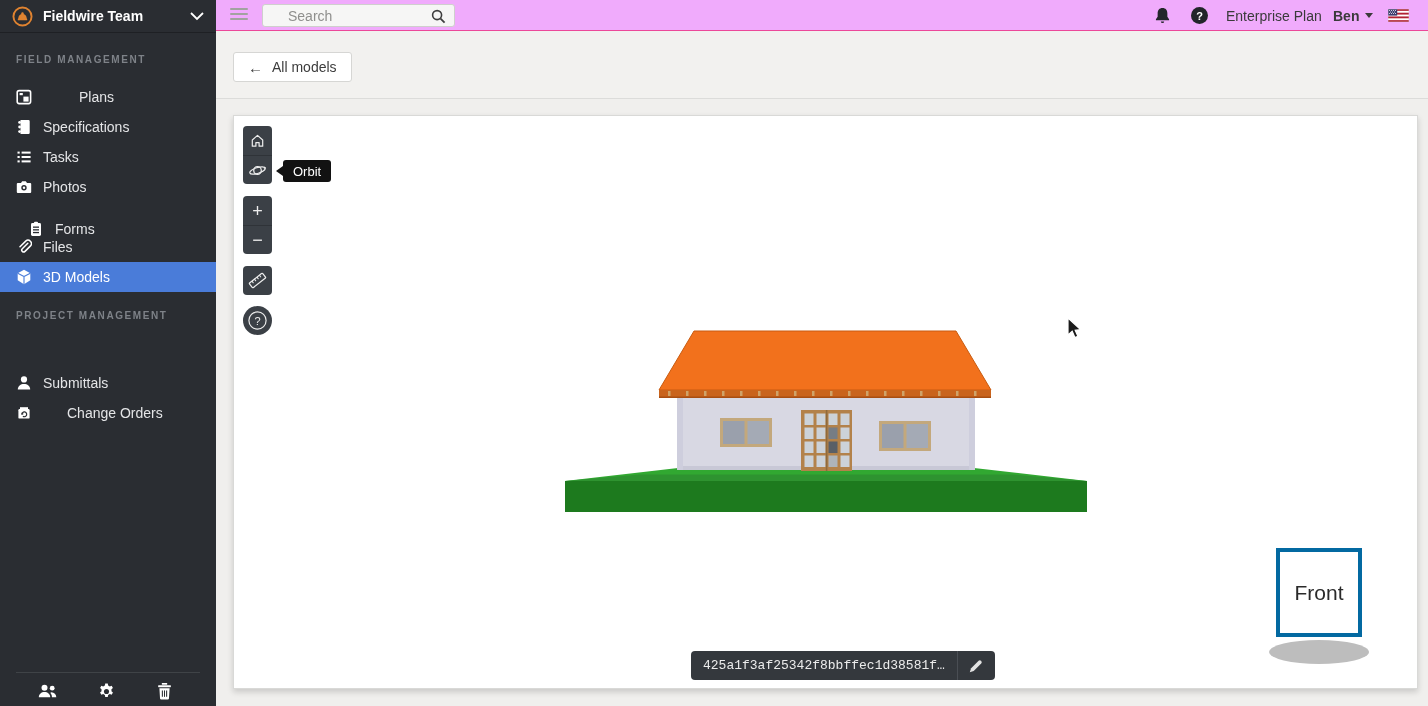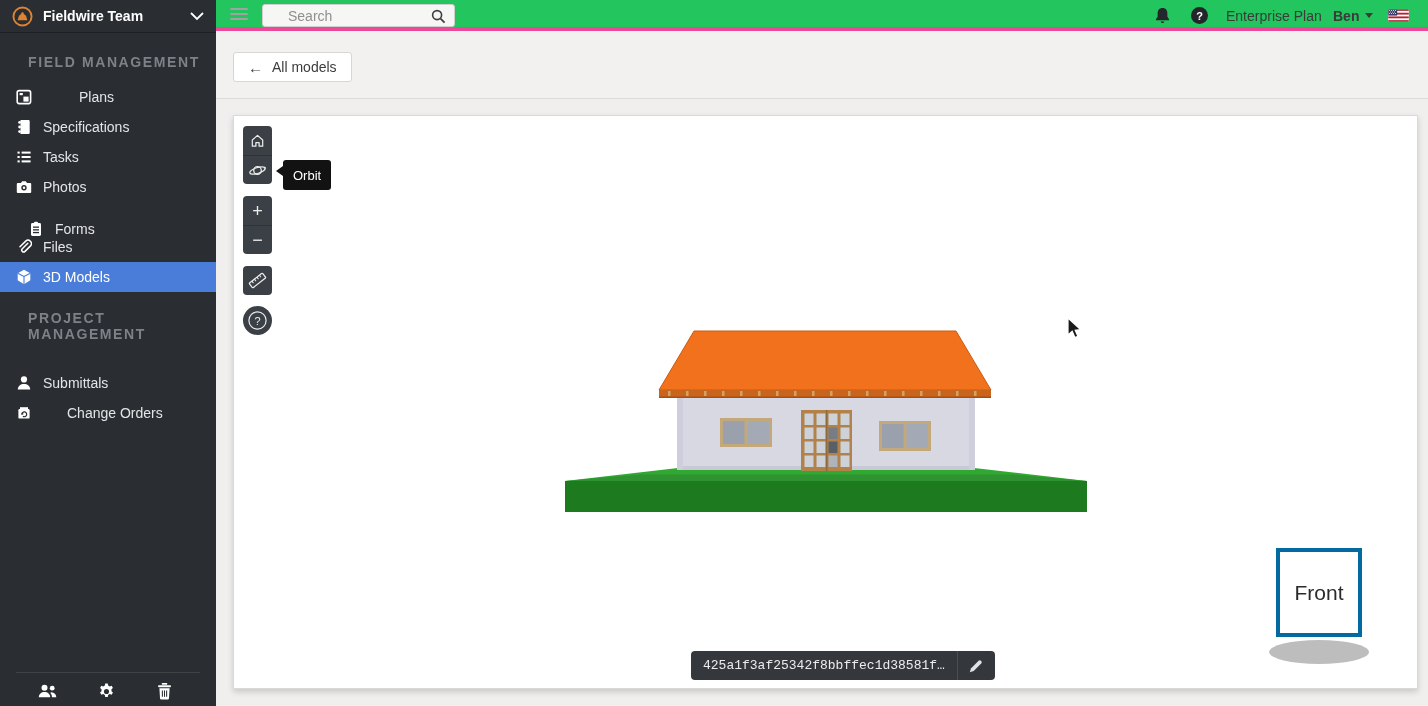--- a/index.html
+++ b/index.html
@@ -5,31 +5,31 @@
   * { margin:0; padding:0; box-sizing:border-box; }
   html,body { width:1428px; height:706px; font-family:"Liberation Sans", sans-serif; }
   #app { position:relative; width:1428px; height:706px; background:#f0efed; overflow:hidden; }
 
   
   #sidebar { position:absolute; left:0; top:0; width:216px; height:706px; background:#2a2d32; z-index:5; }
   .sb-header { position:absolute; left:0; top:0; width:216px; height:33px; display:flex; align-items:center; padding:16px 12px; border-bottom:1px solid #1e2024; cursor:pointer; }
   .sb-logo { width:21px; height:21px; flex:0 0 auto; }
   .sb-title { color:#ffffff; font-size:14px; font-weight:bold; margin-left:10px; flex:1; }
   .sb-chevron { width:14px; height:9px; }
-  .section-label { position:absolute; left:16px; color:#7e8288; font-size:14px; letter-spacing:1.6px; font-weight:bold;margin-left:12px; }
+  .section-label { position:absolute; left:16px; color:#7e8288; font-size:10px; letter-spacing:1.6px; font-weight:bold; }
   .nav-item { position:absolute; left:0; width:216px; height:30px; display:flex; align-items:center; padding-left:15px; cursor:pointer; }
   .nav-item .nicon { width:17px; height:17px; display:flex; align-items:center; justify-content:center; }
   .nav-item .nlabel { color:#e4e5e7; font-size:14px; margin-left:11px; }
   .nav-item.selected { background:#4a7cd9; }
   .nav-item.selected .nlabel { color:#ffffff; }
   .sb-divider { position:absolute; left:16px; top:672px; width:184px; height:1px; background:#3f4347; }
   .sb-bottom-btn { position:absolute; top:681px; width:22px; height:20px; cursor:pointer; display:flex; align-items:center; justify-content:center; }
 
   
-  #topbar { position:absolute; left:216px; top:0; width:1212px; height:31px; background:#22c55e; border-bottom:4px solid #ec4899; z-index:4; }
+  #topbar { position:absolute; left:216px; top:0; width:1212px; height:31px; background:#f0abfc; border-bottom:1px solid #ec4899; z-index:4; }
   #hamburger { position:absolute; left:14px; top:8px; width:18px; height:14px; cursor:pointer; }
   #hamburger span { display:block; width:18px; height:2px; background:#a2a2a0; margin-bottom:3px; border-radius:1px; }
   #search-box { position:absolute; left:46px; top:4px; width:193px; height:23px; background:#f6f6f5; border:1px solid #cfcfcd; border-radius:3px; }
   #search-input { position:absolute; left:0; top:0; width:100%; height:100%; background:transparent; border:none; outline:none; padding-left:25px; font-size:14px; font-family:"Liberation Sans",sans-serif; color:#444; }
   #search-input::placeholder { color:#8f8f8d; }
   #search-glyph { position:absolute; right:8px; top:4px; width:15px; height:15px; }
   .tb-right { position:absolute; top:0; height:31px; display:flex; align-items:center; cursor:pointer; }
   #bell-wrap { left:938px; } #help-wrap { left:975px; }
   #plan-label { left:1010px; font-size:14px; color:#3a3a3a; }
   #user-wrap { left:1117px; font-size:14px; color:#3a3a3a; font-weight:bold; }
@@ -42,21 +42,21 @@
   #back-button { position:absolute; left:17px; top:21px; height:30px; background:#ffffff; border:1px solid #d6d6d4; border-radius:3px; display:flex; align-items:center; padding:0 14px; font-size:14px; color:#3c3c3c; cursor:pointer; }
   #back-button .arrow { margin-right:9px; font-size:15px; color:#3c3c3c; }
 
   #viewer-panel { position:absolute; left:233px; top:115px; width:1185px; height:574px; background:#ffffff; border:1px solid #d9d9d7; box-shadow:0 3px 6px rgba(0,0,0,.16); }
 
   
   .vt-group { position:absolute; left:243px; width:29px; background:#3b4046; border-radius:4px; overflow:hidden; z-index:6; }
   .vt-btn { width:29px; height:29px; display:flex; align-items:center; justify-content:center; cursor:pointer; color:#ececec; }
   .vt-btn + .vt-btn { border-top:1px solid #2f3338; }
   .vt-glyph { font-size:18px; line-height:1; color:#ececec; }
-  #tooltip { position:absolute; left:283px; top:160px; height:30px; background:#121212; border-radius:3px; color:#ffffff; font-size:13px; display:flex; align-items:center; padding:0 10px; z-index:7; }
+  #tooltip { position:absolute; left:283px; top:160px; height:22px; background:#121212; border-radius:3px; color:#ffffff; font-size:13px; display:flex; align-items:center; padding:0 10px; z-index:7; }
   #tooltip-arrow { position:absolute; left:276px; top:166px; width:0; height:0; border-top:5px solid transparent; border-bottom:5px solid transparent; border-right:7px solid #121212; z-index:7; }
 
   
   #scene { position:absolute; left:540px; top:325px; width:560px; height:200px; z-index:3; }
   #cursor { position:absolute; left:1066px; top:317px; width:18px; height:24px; z-index:9; }
 
   
   #model-badge { position:absolute; left:691px; top:651px; height:29px; background:#34383d; border-radius:4px; display:flex; align-items:center; z-index:6; }
   #model-id { color:#ececec; font-size:13px; padding:0 12px;font-family:Liberation Mono, monospace; }
   #badge-divider { width:1px; height:29px; background:#4a4e54; }

